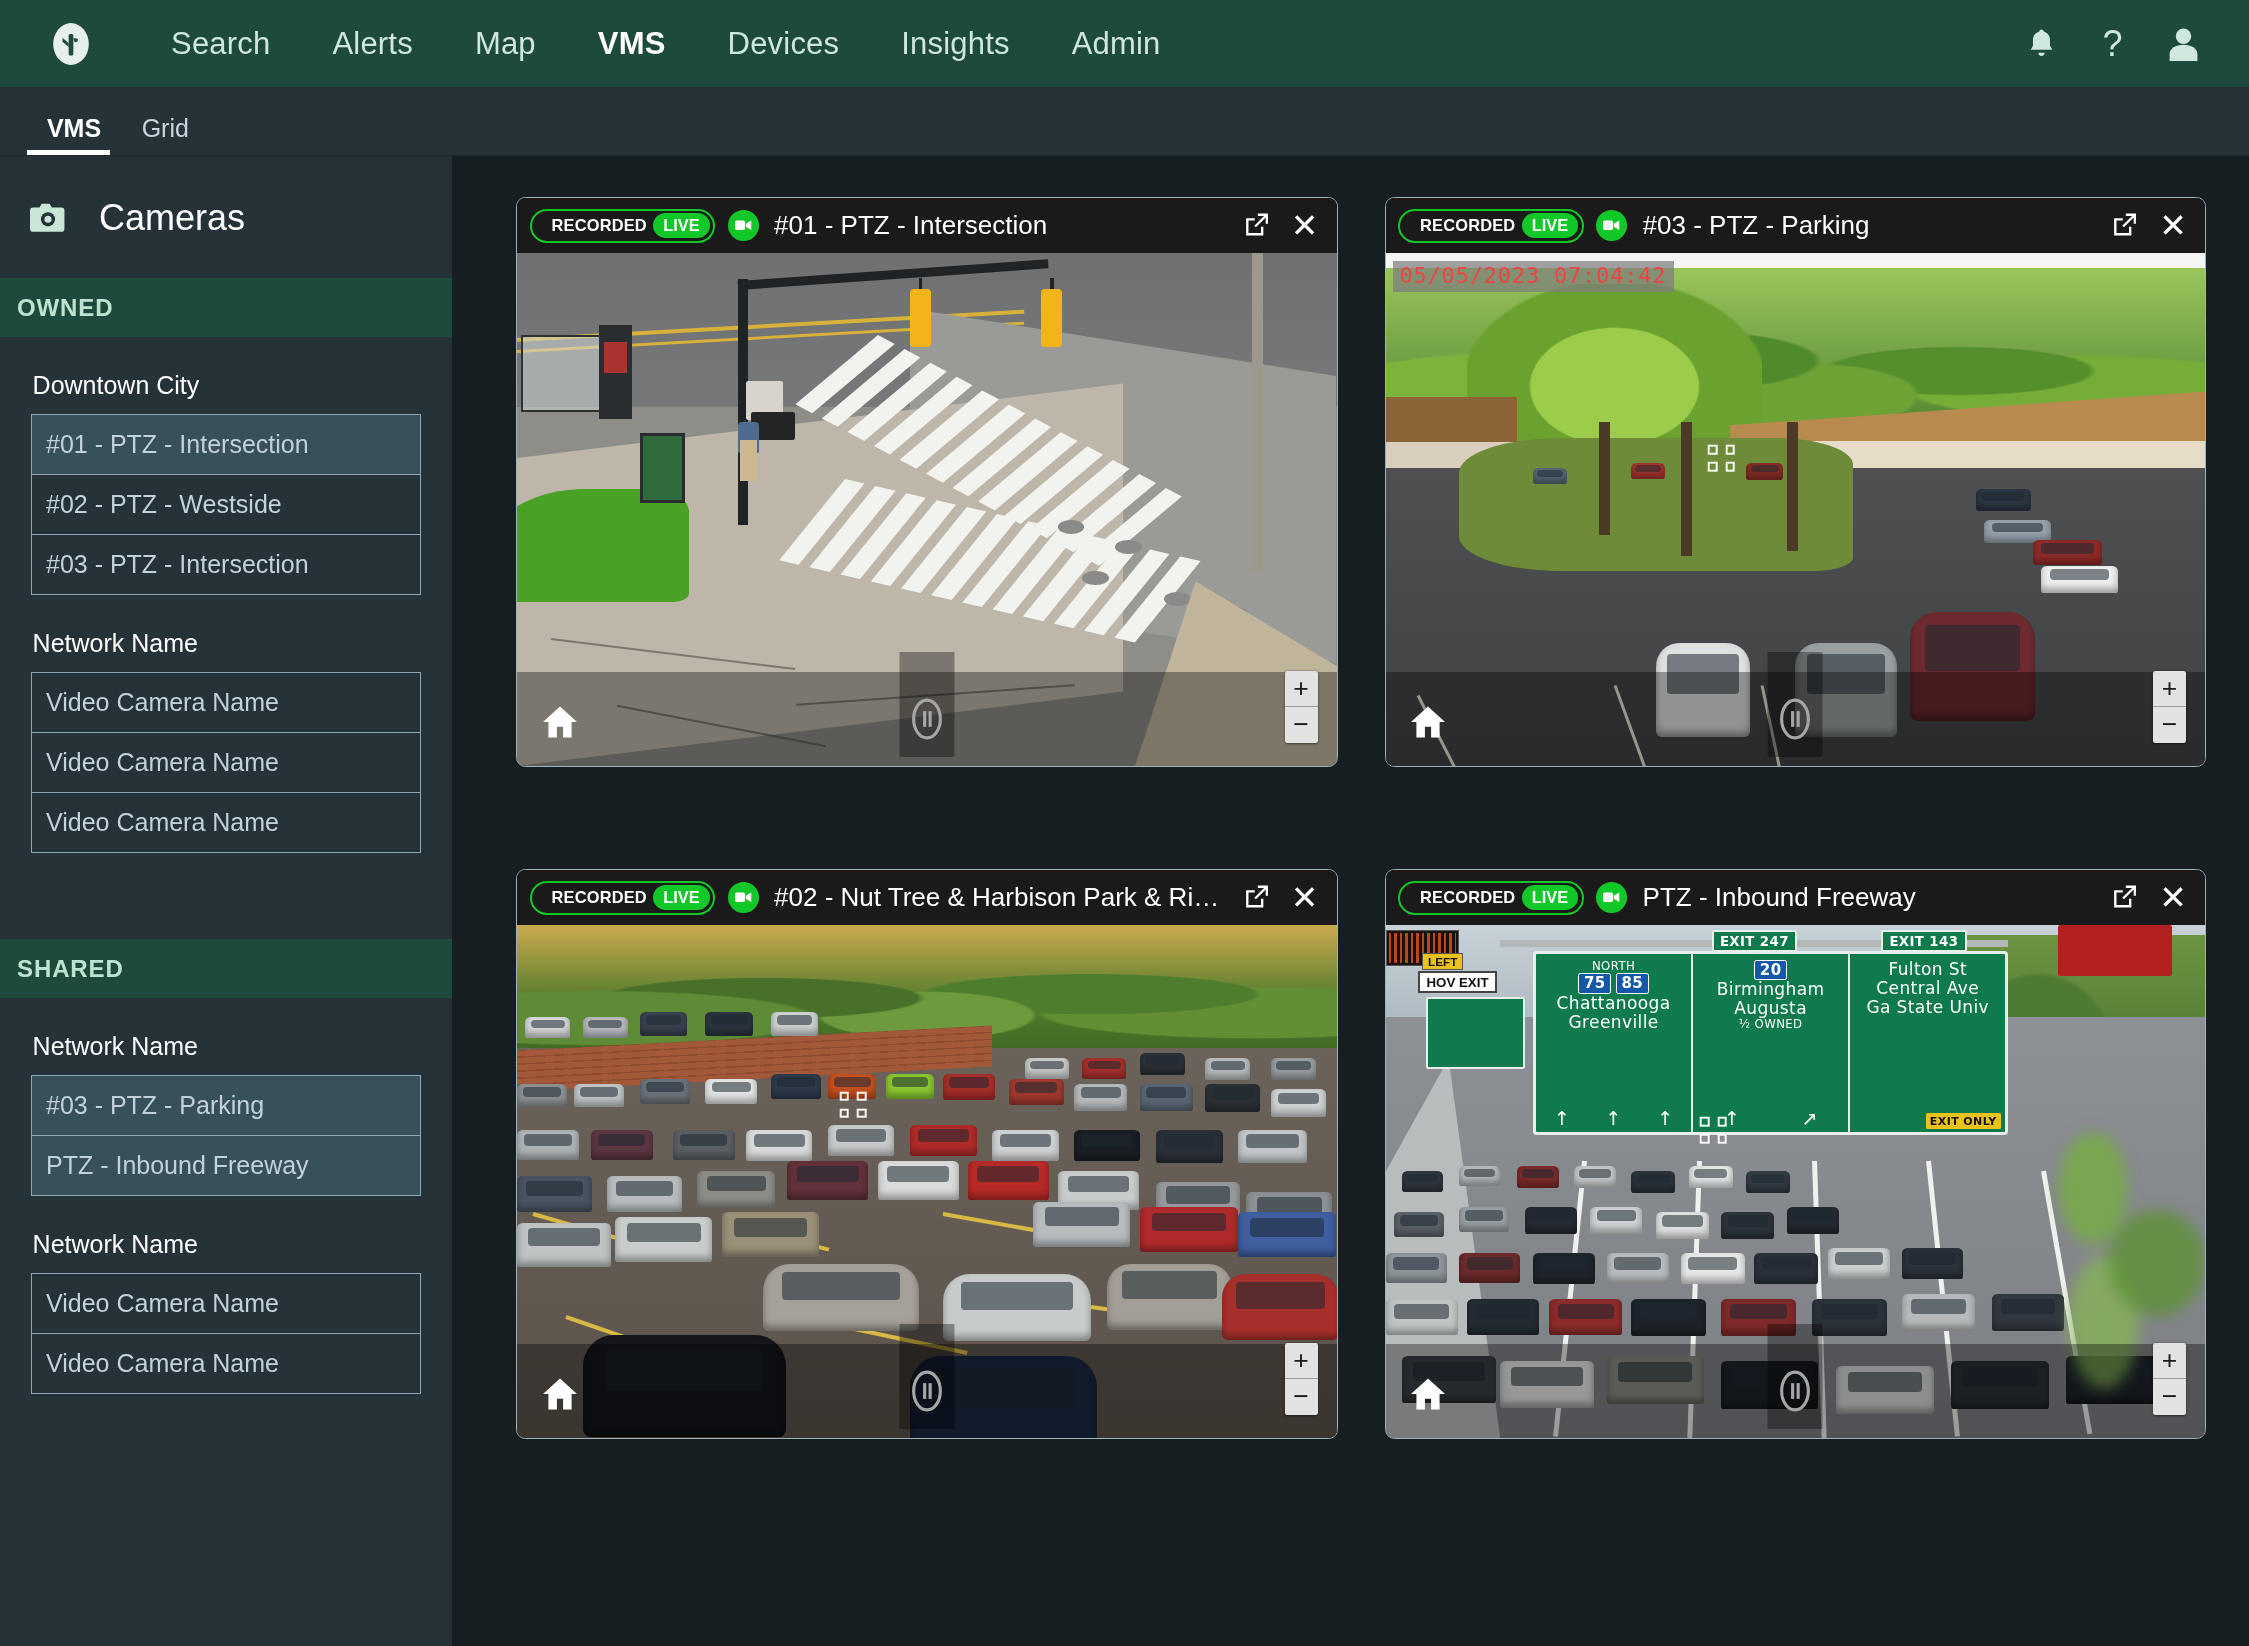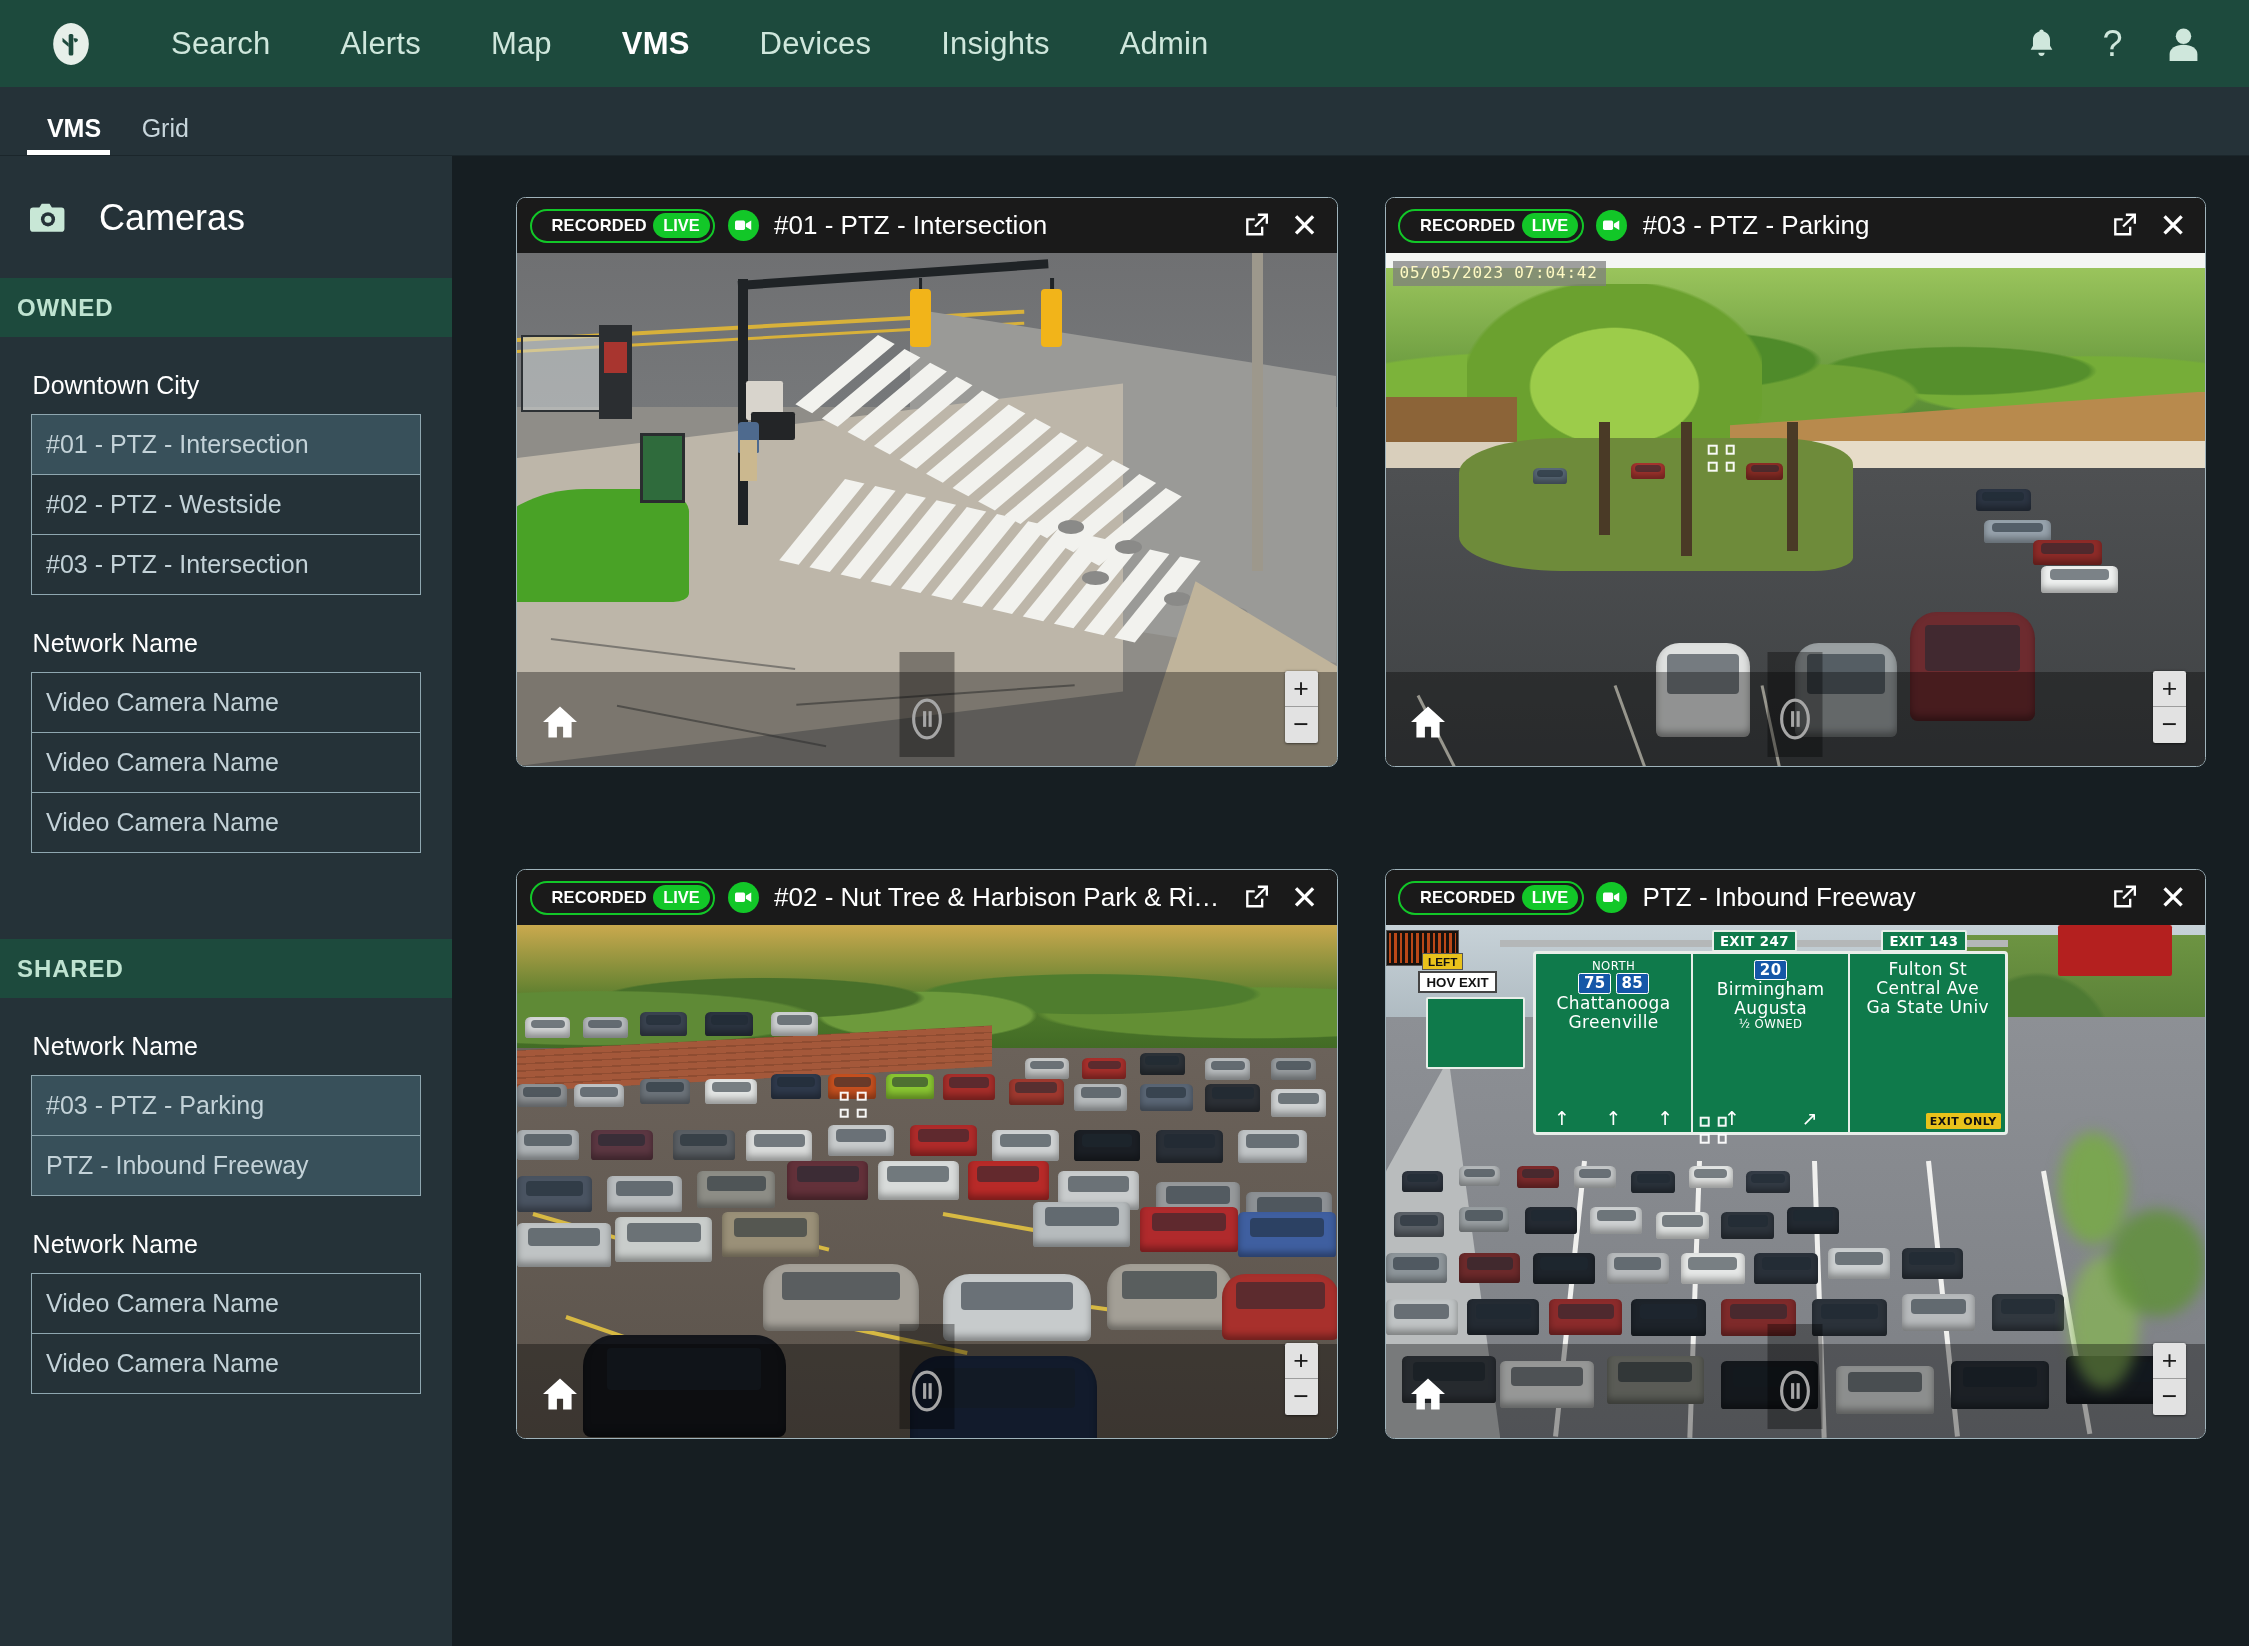--- a/index.html
+++ b/index.html
@@ -14,21 +14,21 @@
   
   .topnav {
     height: 87px;
     background: #1d4a3d;
     display: flex;
     align-items: center;
     padding: 0 37px 0 47px;
     position: relative;
   }
   .logo-wrap { width: 48px; height: 48px; flex: 0 0 auto; margin-right: 45px; }
-  .nav-links { display: flex; align-items: center; gap: 8px; }
+  .nav-links { display: flex; align-items: center; gap: 0; }
   .nav-link {
     color: #cfe7dc;
     font-size: 31px;
     padding: 0 31px;
     letter-spacing: 0.2px;
     cursor: pointer;
     white-space: nowrap;
   }
   .nav-link.active { color: #ffffff; font-weight: bold; }
   .nav-right {
@@ -242,23 +242,23 @@
     color: #1b1b1b;
     font-size: 26.6px;
     line-height: 1;
     cursor: pointer;
   }
   .zoom-btn.plus { border-bottom: 0.8px solid #9d9d9d; }
   .timestamp {
     position: absolute;
     top: 7.8px; left: 7.8px;
     background: rgba(125,125,125,0.72);
-    color: #fef9c3;
+    color: #ef4444;
     font-family: "DejaVu Sans Mono", monospace;
-    font-size: 16px;
+    font-size: 22px;
     padding: 2.3px 7.8px 3.9px 6.2px;
     letter-spacing: 0.8px;
     white-space: nowrap;
   }
   .focus-bracket {
     position: absolute;
     width: 26.6px; height: 26.6px;
     left: 50%; top: 38%;
     transform: translate(-50%,-50%);
     pointer-events: none;

